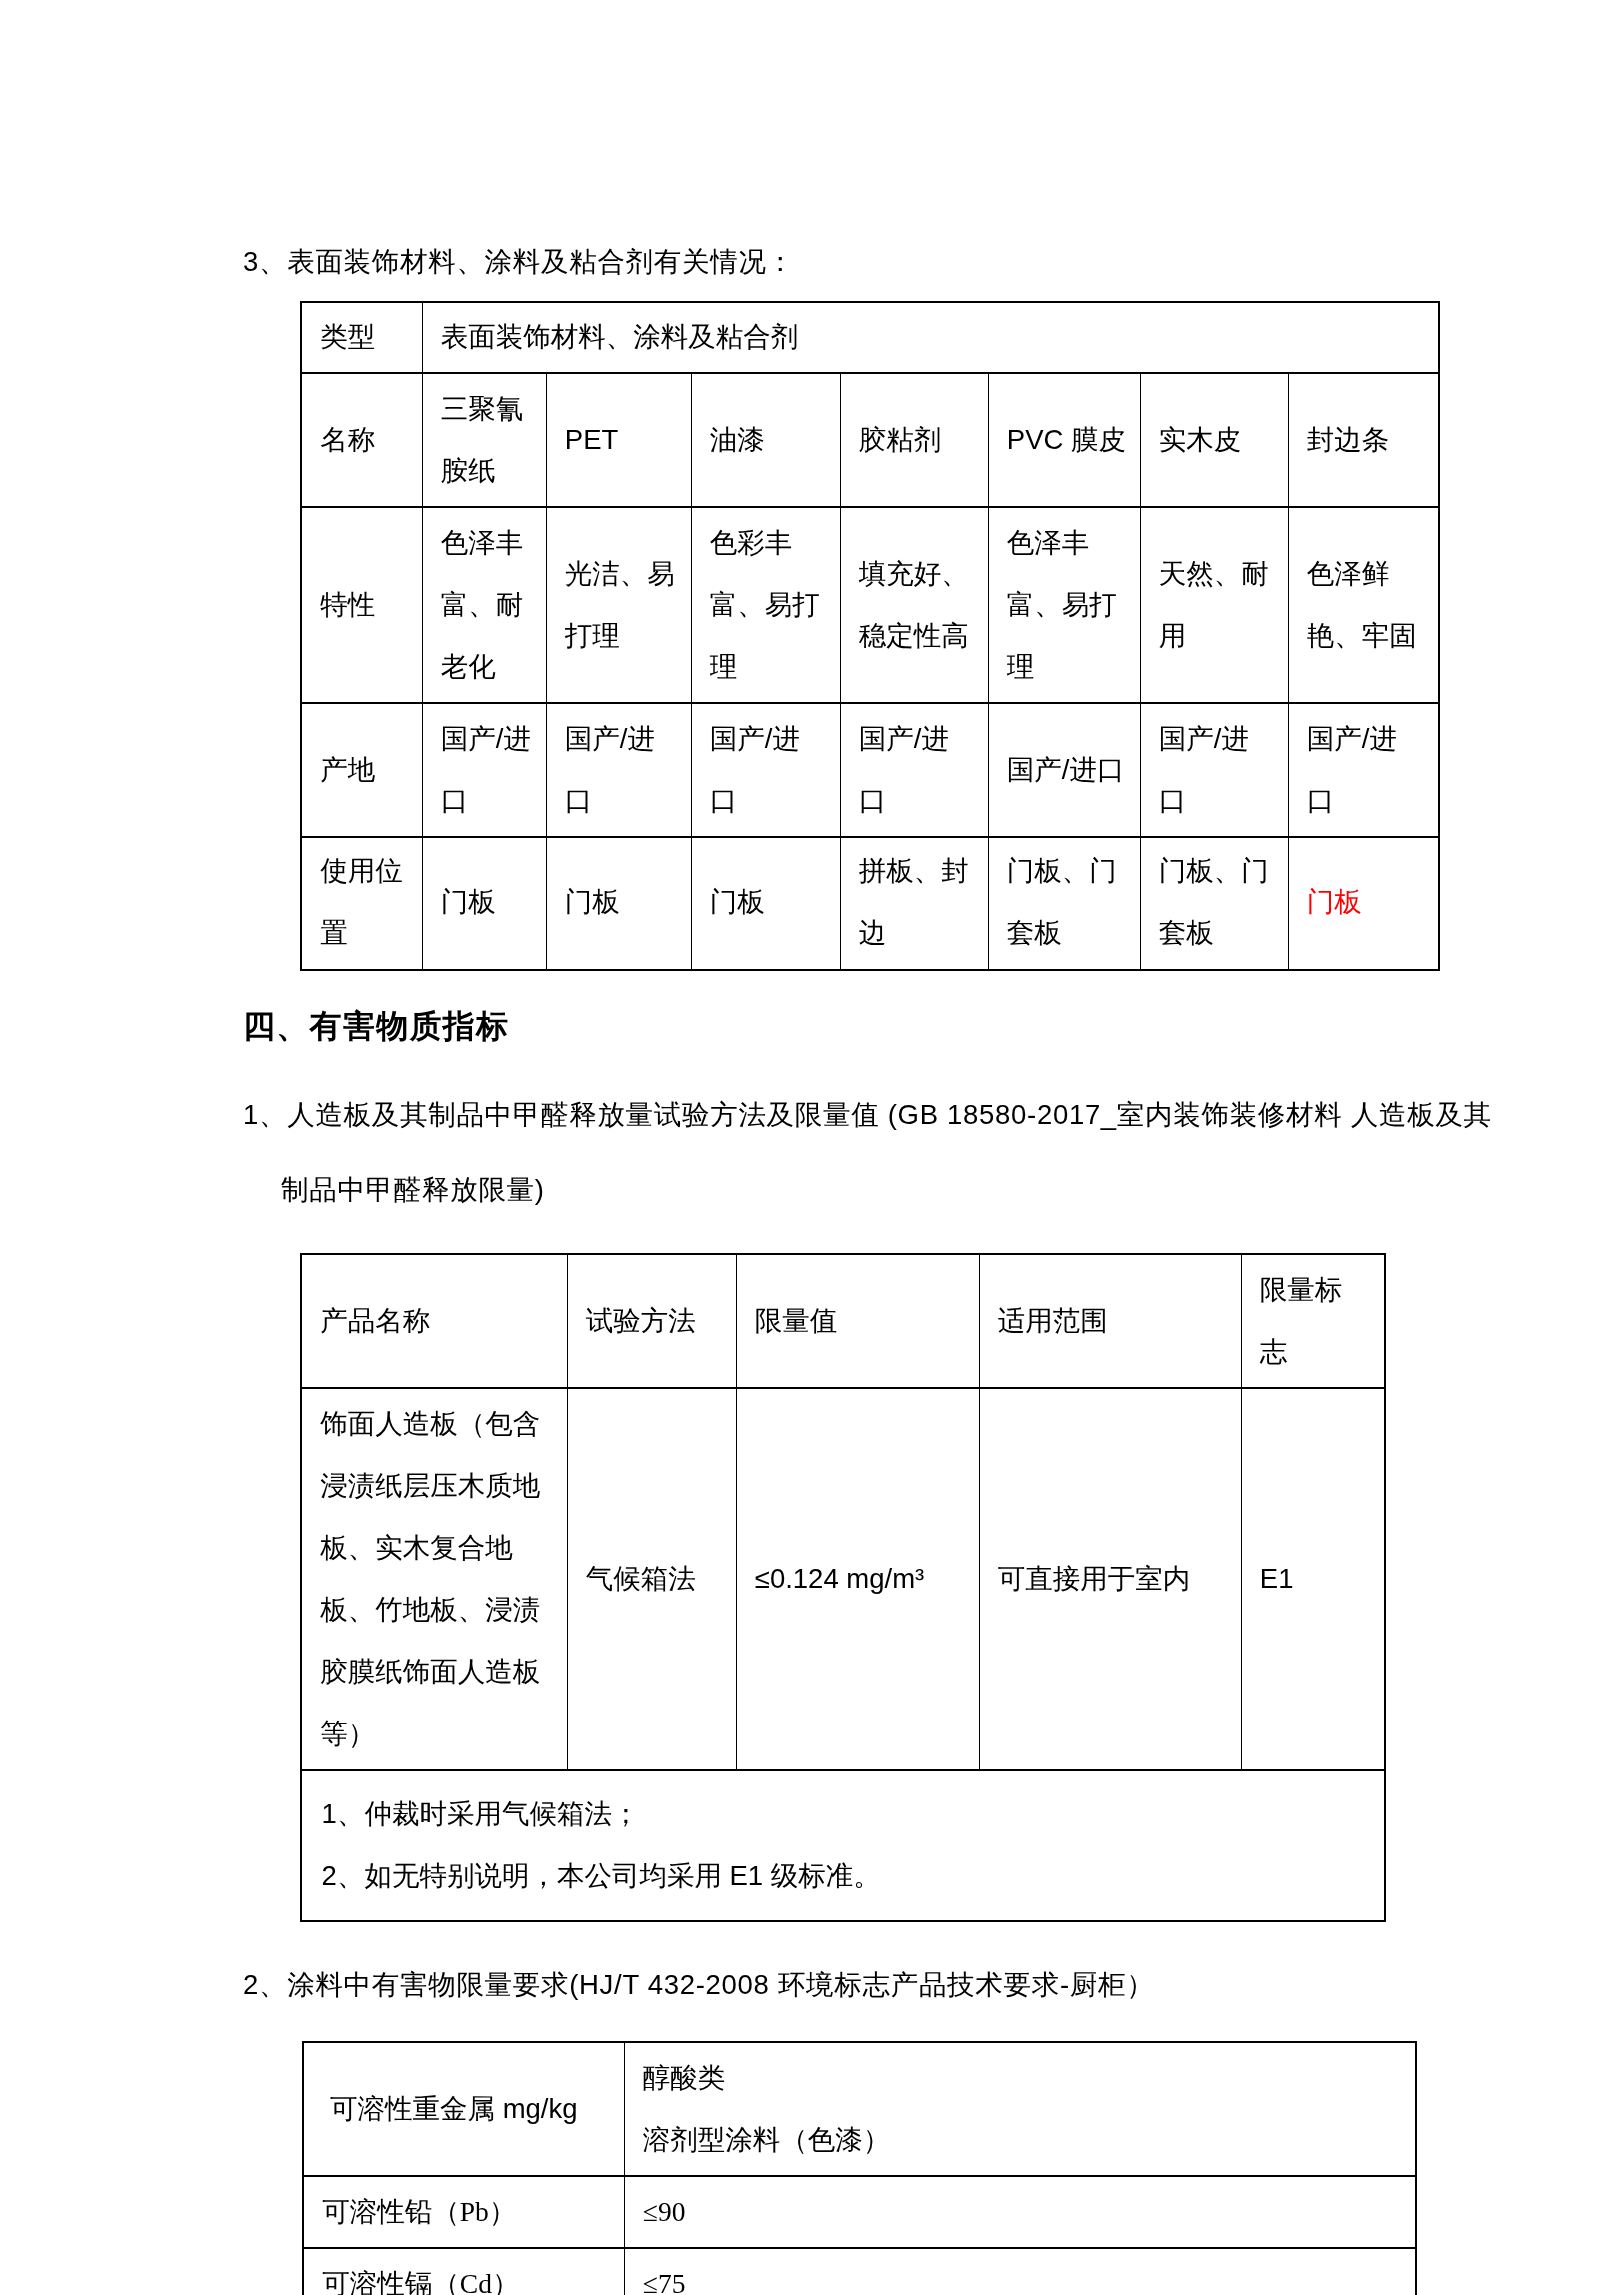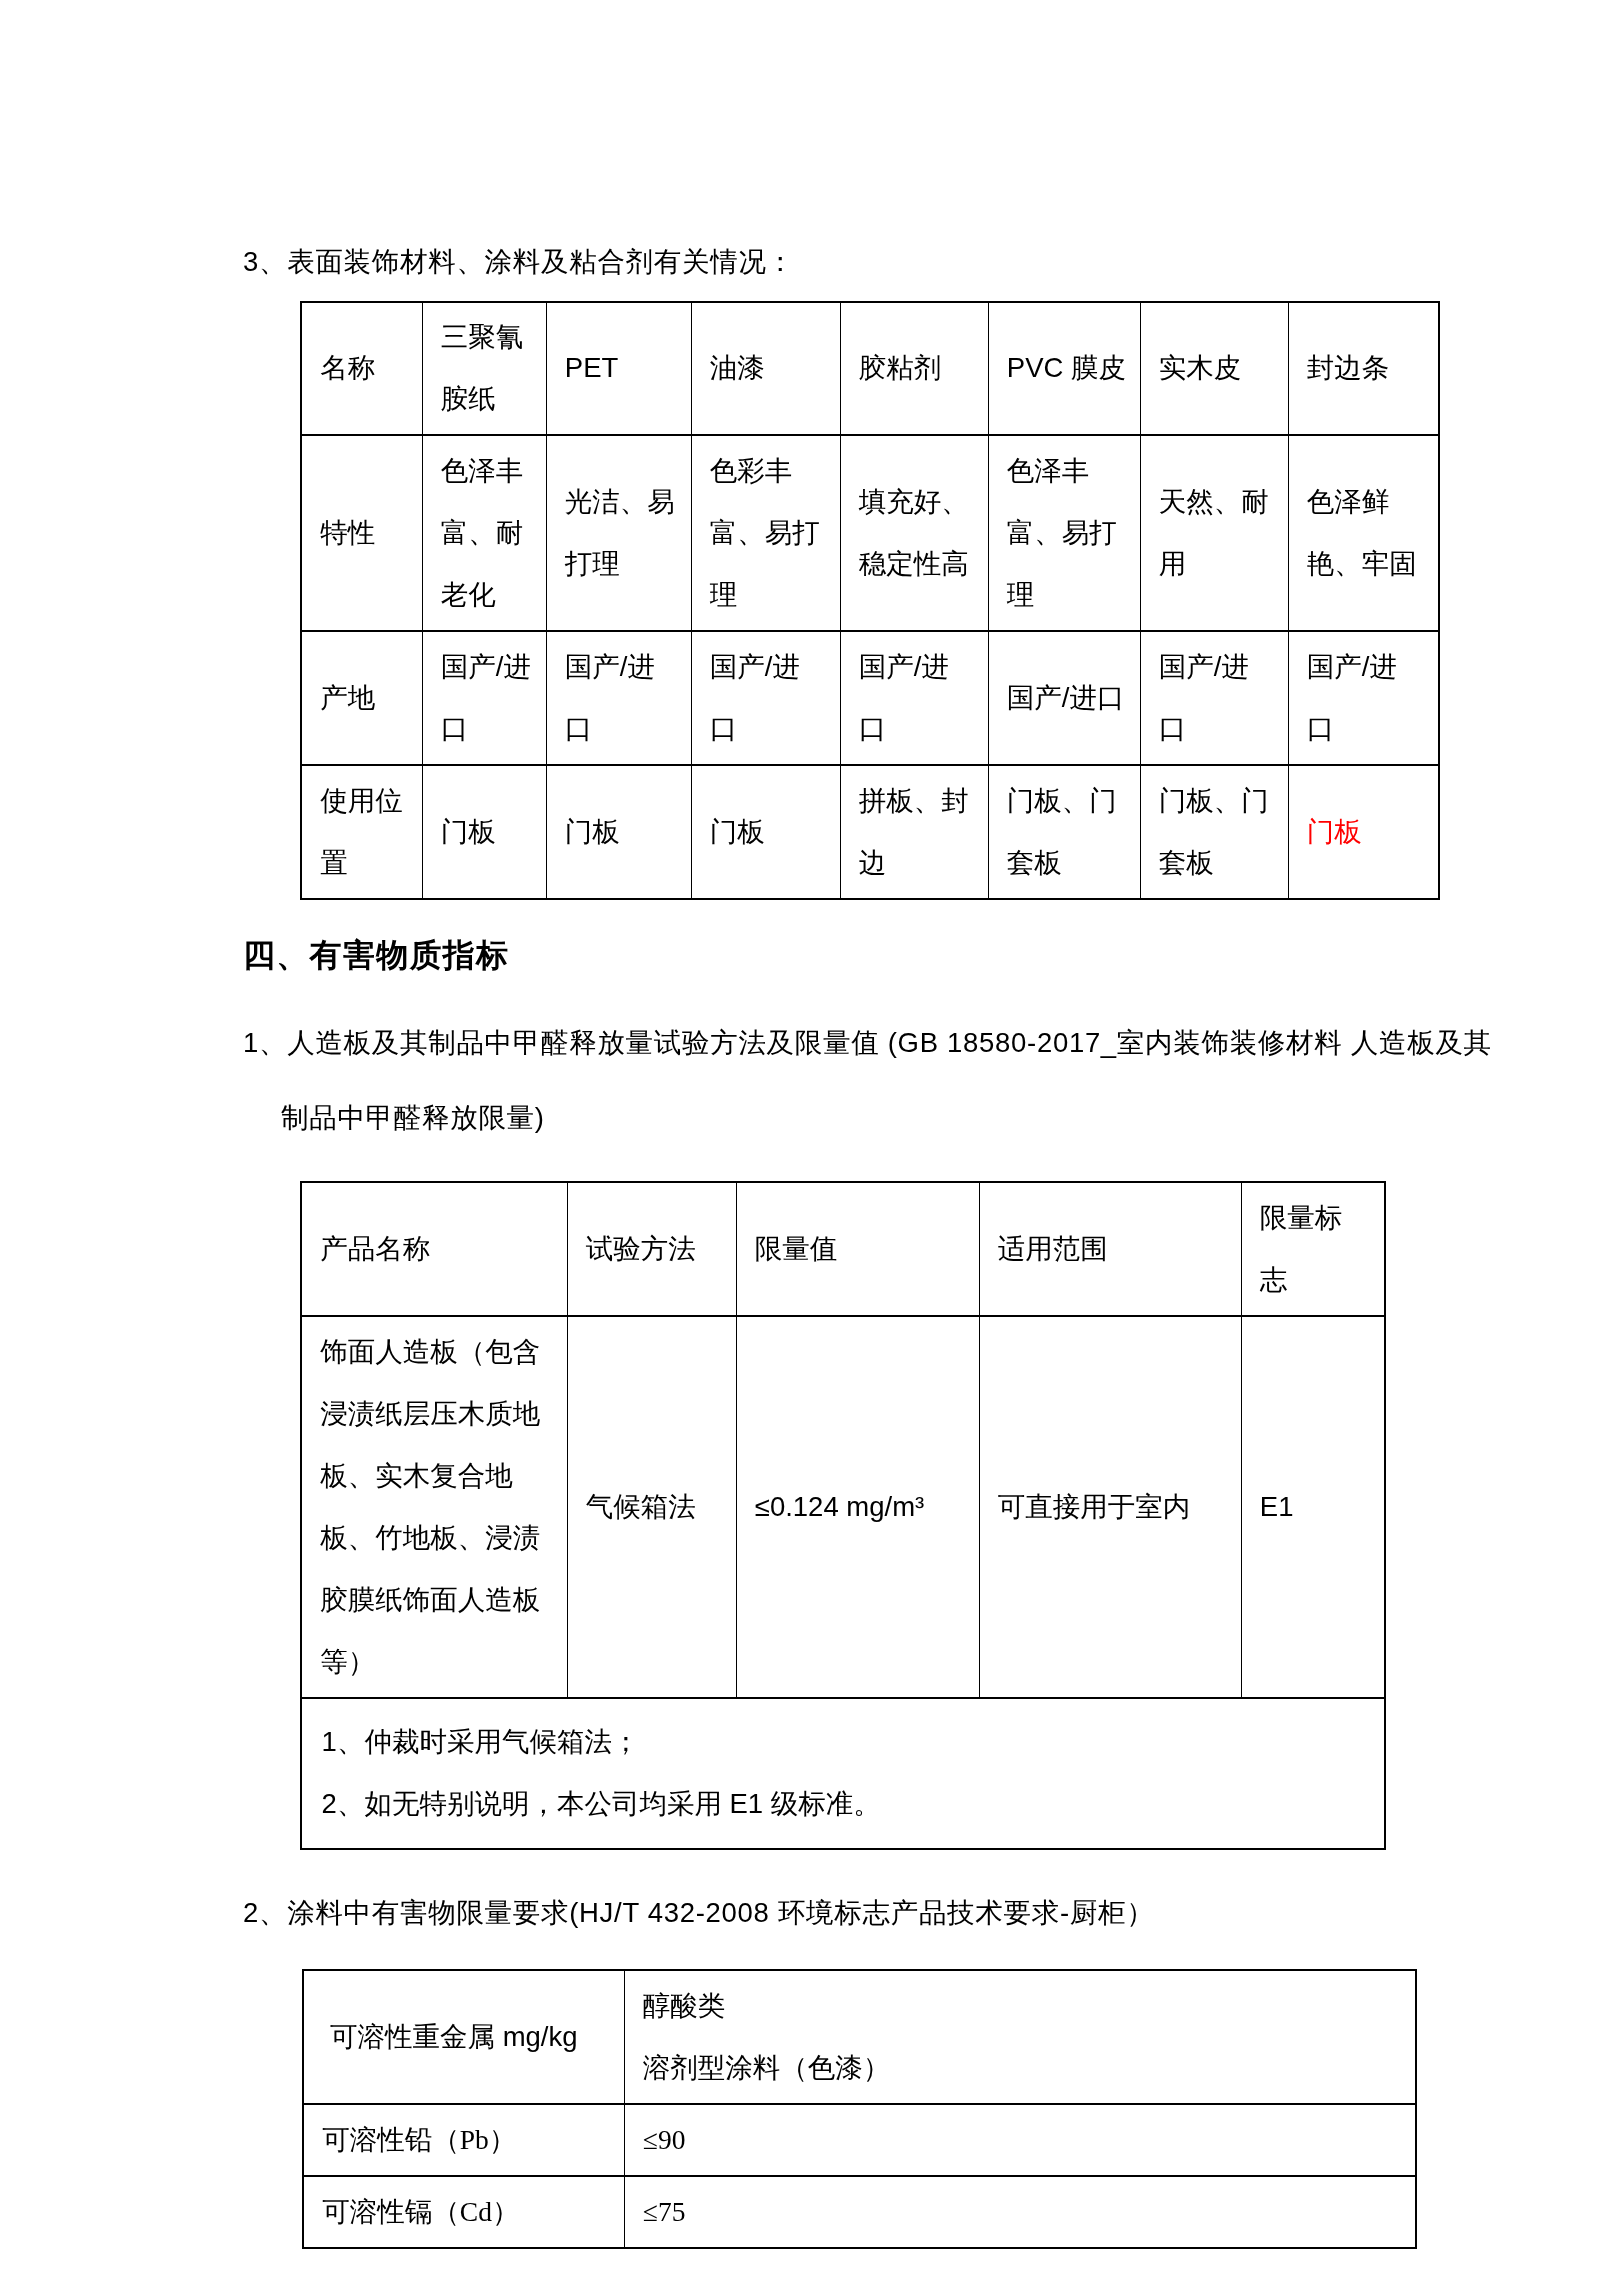--- a/index.html
+++ b/index.html
@@ -22,21 +22,21 @@
     padding:3.9px 14.4px 3.9px 18.3px;
     line-height:62px;
     word-break:normal;overflow-wrap:break-word;
   }
   tr:not(:first-child)>th, tr:not(:first-child)>td{border-top-width:2.6px;}
   .tbl-surface{margin-left:300px;width:1139px;}
   .tbl-surface tr.r-type{height:65px;}
   .tbl-surface tr.r-name{height:128px;}
   .tbl-surface tr.r-feature{height:193px;}
   .tbl-surface tr.r-origin{height:128px;}
-  .tbl-surface tr.r-usage{height:121px;}
+  .tbl-surface tr.r-usage{height:121px;font-family:Liberation Mono, monospace;}
   .nowrap{white-space:nowrap;}
   .red{color:#ff0000;}
   .sec4-heading{
     margin:34px 0 0 243px;
     font-size:32px;font-weight:bold;letter-spacing:1.3px;
   }
   .para{
     margin:27.5px 98px 0 243px;
     font-size:27.5px;line-height:75px;letter-spacing:0.7px;
   }
@@ -64,20 +64,24 @@
       <col style="width:121px">
         <col style="width:124px">
         <col style="width:145px">
         <col style="width:149px">
       <col style="width:148px">
         <col style="width:152px">
         <col style="width:148px">
         <col style="width:151px">
     </colgroup>
     <tbody>
+        <tr class="r-type">
+      <th>类型</th>
+      <td colspan="7">表面装饰材料、涂料及粘合剂</td>
+    </tr>
     <tr class="r-name">
       <th>名称</th>
       <td>三聚氰胺纸</td>
       <td>PET</td>
       <td>油漆</td>
       <td>胶粘剂</td>
       <td class="nowrap">PVC 膜皮</td>
       <td>实木皮</td>
       <td>封边条</td>
     </tr>

